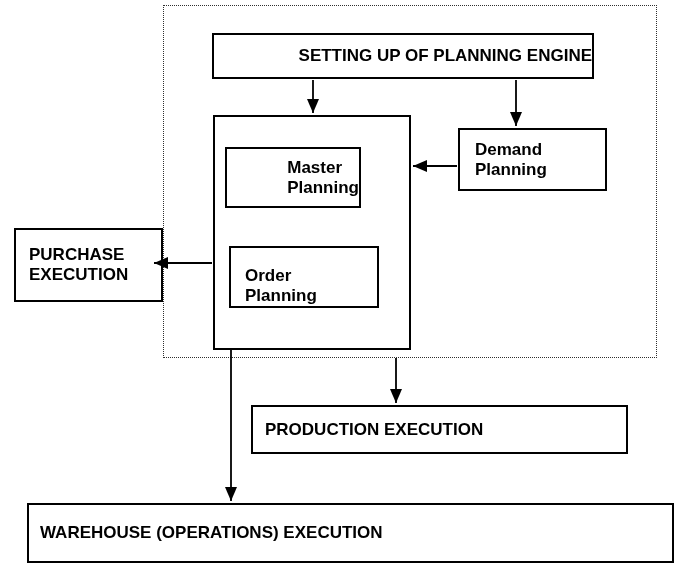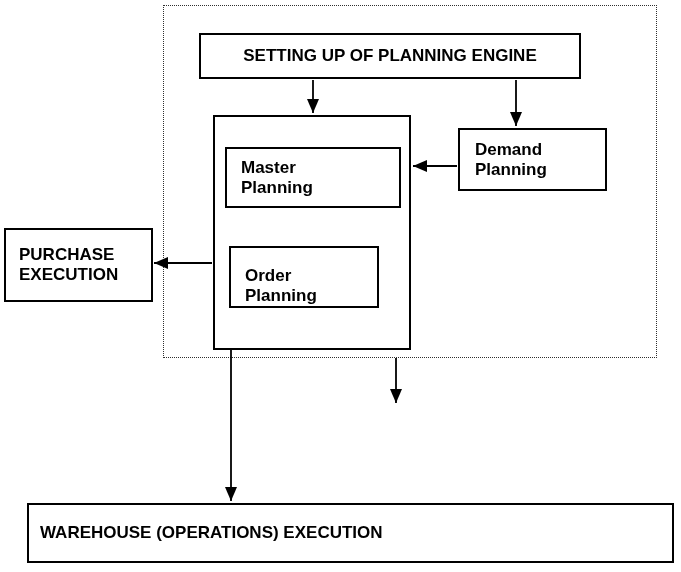--- a/index.html
+++ b/index.html
@@ -30,26 +30,26 @@
   .label {
     white-space: pre-line;
   }
   #dashed-boundary {
     position: absolute;
     box-sizing: border-box;
     left: 163px; top: 5px; width: 494px; height: 353px;
     border: 1px dotted #2f2f2f;
     background: transparent;
   }
-  #setting-box    { left: 199px; top: 33px;  width: 382px; height: 46px; justify-content: center; }
+  #setting-box    { left: 212px; top: 33px;  width: 382px; height: 46px; justify-content: flex-end; }
   #planning-group { left: 213px; top: 115px; width: 198px; height: 235px; }
-  #master-box     { left: 225px; top: 147px; width: 176px; height: 61px; padding-left: 14px; }
+  #master-box     { left: 225px; top: 147px; width: 136px; height: 61px; padding-left: 14px; justify-content: flex-end; }
   #order-box      { left: 229px; top: 246px; width: 150px; height: 62px; padding-left: 14px; align-items: flex-end; }
   #demand-box     { left: 458px; top: 128px; width: 149px; height: 63px; padding-left: 15px; }
-  #purchase-box   { left: 4px;   top: 228px; width: 149px; height: 74px; padding-left: 13px; }
+  #purchase-box   { left: 14px;   top: 228px; width: 149px; height: 74px; padding-left: 13px; }
   #production-box { left: 251px; top: 405px; width: 377px; height: 49px; padding-left: 12px; }
   #warehouse-box  { left: 27px;  top: 503px; width: 647px; height: 60px; padding-left: 11px; }
   #connector-svg {
     position: absolute;
     left: 0; top: 0;
     width: 681px; height: 572px;
     pointer-events: none;
   }
   #connector-svg line {
     stroke: #000000;
@@ -82,20 +82,23 @@
   <div class="box" id="demand-box">
     <span class="label">Demand
 Planning</span>
   </div>
 
   <div class="box" id="purchase-box">
     <span class="label">PURCHASE
 EXECUTION</span>
   </div>
 
+  <div class="box" id="production-box">
+    <span class="label">PRODUCTION EXECUTION</span>
+  </div>
 
   <div class="box" id="warehouse-box">
     <span class="label">WAREHOUSE (OPERATIONS) EXECUTION</span>
   </div>
 
   <svg id="connector-svg" viewBox="0 0 681 572" xmlns="http://www.w3.org/2000/svg">
     <defs>
       <marker id="ah" markerUnits="userSpaceOnUse" markerWidth="14" markerHeight="12" viewBox="0 0 14 12" refX="14" refY="6" orient="auto">
         <path d="M0,0 L14,6 L0,12 Z" fill="#000000"></path>
       </marker>

